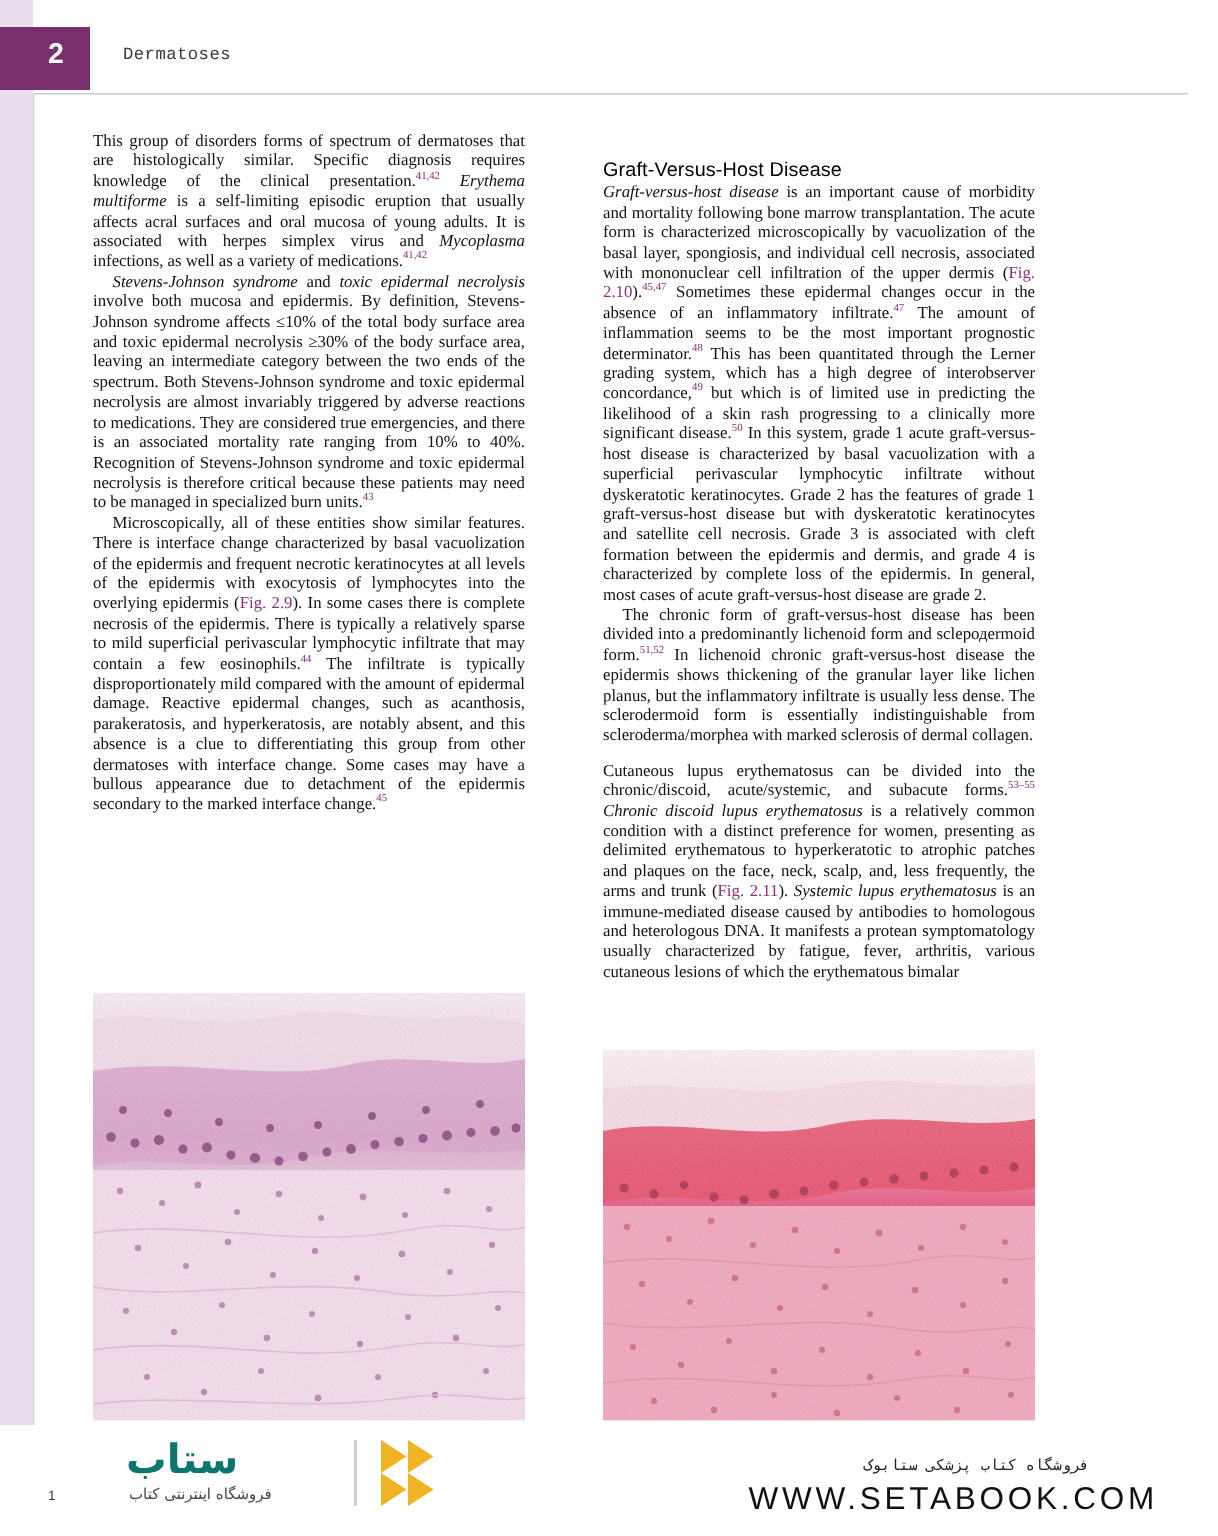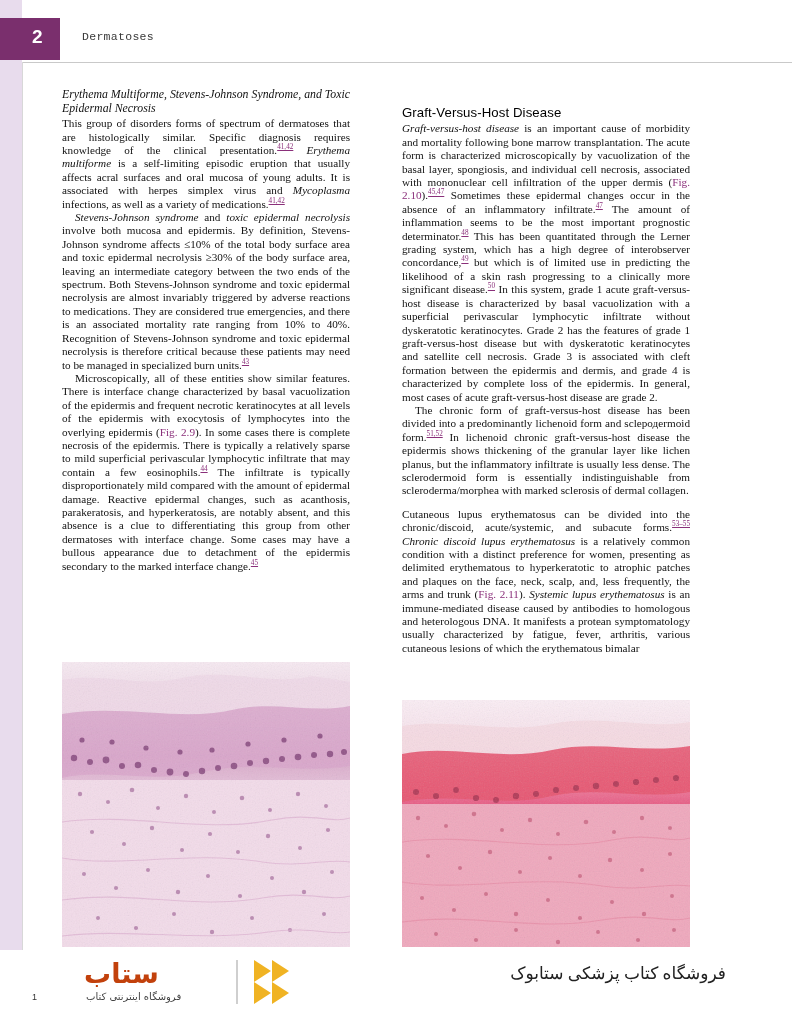--- a/index.html
+++ b/index.html
@@ -76,21 +76,21 @@
     font-size: 11.8px;
     font-style: italic;
     font-weight: normal;
     line-height: 13.6px;
     margin-bottom: 2px;
   }
   p { margin: 0; text-indent: 0; }
   p.ind { text-indent: 13px; }
   .it { font-style: italic; }
   sup { font-size: 7.2px; vertical-align: super; line-height: 0; }
-  .ref { color: #8a2f7a; text-decoration: underline; }
+  .ref { color: #8a2f7a; }
   .figref { color: #8a2f7a; }
   .spacer { height: 10px; }
 
   
   .fig {
     position: absolute;
     overflow: hidden;
     background: #f3e9ef;
   }
   #fig-left {
@@ -123,21 +123,21 @@
     font-family: "Liberation Sans", sans-serif;
     font-size: 9px; color: #333;
   }
   .logo-wrap {
     position: absolute; left: 84px; bottom: 14px;
     width: 200px; height: 52px;
   }
   .logo-fa {
     position: absolute; left: 0; top: 0;
     font-family: "DejaVu Sans", sans-serif;
-    font-size: 27px; color: #c2410c; font-weight: bold;
+    font-size: 27px; color: #0f766e; font-weight: bold;
     direction: rtl;
   }
   .logo-sub {
     position: absolute; left: 2px; top: 33px;
     font-family: "DejaVu Sans", sans-serif;
     font-size: 10px; color: #444; direction: rtl;
   }
   .logo-divider {
     position: absolute; left: 152px; top: 2px;
     width: 2px; height: 44px; background: #cfcfcf;
@@ -148,22 +148,22 @@
   }
   .chev {
     position: absolute;
     width: 0; height: 0;
     border-top: 11px solid transparent;
     border-bottom: 11px solid transparent;
     border-left: 17px solid #f0b323;
   }
   .right-fa {
     position: absolute; right: 86px; bottom: 40px;
-    font-family: Liberation Serif, serif;
-    font-size: 17px; color: #222; direction: rtl;
+    font-family: Liberation Mono, monospace;
+    font-size: 10px; color: #222; direction: rtl;
   }
   .right-url {
     position: absolute; right: 40px; bottom: 12px;
     font-family: "Liberation Sans", sans-serif;
     font-size: 21px; color: #111; letter-spacing: 2.5px;
   }
 </style>
 </head>
 <body>
 
@@ -172,21 +172,20 @@
   <div class="spine"></div>
   <div class="spine-tab">
     <span class="num">2</span>
   </div>
 
   <div class="header">Dermatoses</div>
   <div class="header-rule"></div>
   <div class="page-edge"></div>
 
   <div class="col col-left">
-    <h3 class="subsec">Erythema Multiforme, Stevens-Johnson Syndrome, and Toxic Epidermal Necrosis</h3>
 
     <p><span>This group of disorders forms of spectrum of dermatoses that are histologically similar. Specific diagnosis requires knowledge of the clinical presentation.</span><sup class="ref">41,42</sup><span class="it"> Erythema multiforme</span><span> is a self-limiting episodic eruption that usually affects acral surfaces and oral mucosa of young adults. It is associated with herpes simplex virus and </span><span class="it">Mycoplasma</span><span> infections, as well as a variety of medications.</span><sup class="ref">41,42</sup></p>
 
     <p class="ind"><span class="it">Stevens-Johnson syndrome</span><span> and </span><span class="it">toxic epidermal necrolysis</span><span> involve both mucosa and epidermis. By definition, Stevens-Johnson syndrome affects ≤10% of the total body surface area and toxic epidermal necrolysis ≥30% of the body surface area, leaving an intermediate category between the two ends of the spectrum. Both Stevens-Johnson syndrome and toxic epidermal necrolysis are almost invariably triggered by adverse reactions to medications. They are considered true emergencies, and there is an associated mortality rate ranging from 10% to 40%. Recognition of Stevens-Johnson syndrome and toxic epidermal necrolysis is therefore critical because these patients may need to be managed in specialized burn units.</span><sup class="ref">43</sup></p>
 
     <p class="ind"><span>Microscopically, all of these entities show similar features. There is interface change characterized by basal vacuolization of the epidermis and frequent necrotic keratinocytes at all levels of the epidermis with exocytosis of lymphocytes into the overlying epidermis (</span><span class="figref">Fig. 2.9</span><span>). In some cases there is complete necrosis of the epidermis. There is typically a relatively sparse to mild superficial perivascular lymphocytic infiltrate that may contain a few eosinophils.</span><sup class="ref">44</sup><span> The infiltrate is typically disproportionately mild compared with the amount of epidermal damage. Reactive epidermal changes, such as acanthosis, parakeratosis, and hyperkeratosis, are notably absent, and this absence is a clue to differentiating this group from other dermatoses with interface change. Some cases may have a bullous appearance due to detachment of the epidermis secondary to the marked interface change.</span><sup class="ref">45</sup></p>
   </div>
 
   <div class="col col-right">
     <h2 class="sec">Graft-Versus-Host Disease</h2>
@@ -405,15 +404,16 @@
       <div class="logo-divider"></div>
       <div class="logo-mark">
         <span class="chev" style="left:2px; top:0px;"></span>
         <span class="chev" style="left:2px; top:22px;"></span>
         <span class="chev" style="left:20px; top:0px;"></span>
         <span class="chev" style="left:20px; top:22px;"></span>
       </div>
     </div>
 
     <div class="right-fa">فروشگاه کتاب پزشکی ستابوک</div>
+    <div class="right-url">WWW.SETABOOK.COM</div>
   </div>
 
 </div>
 
 </body></html>

